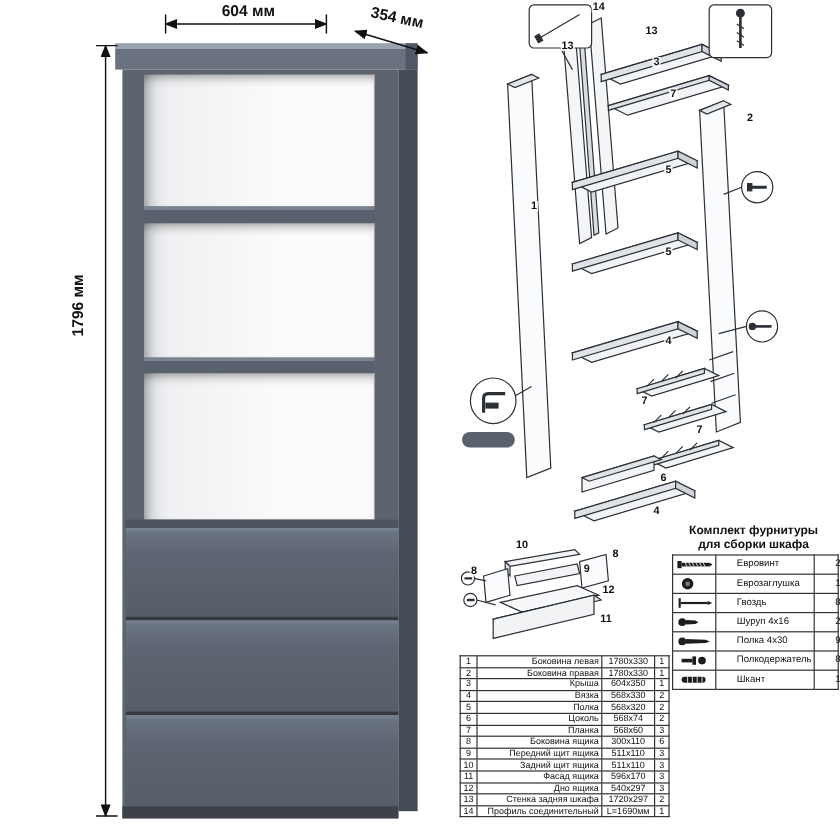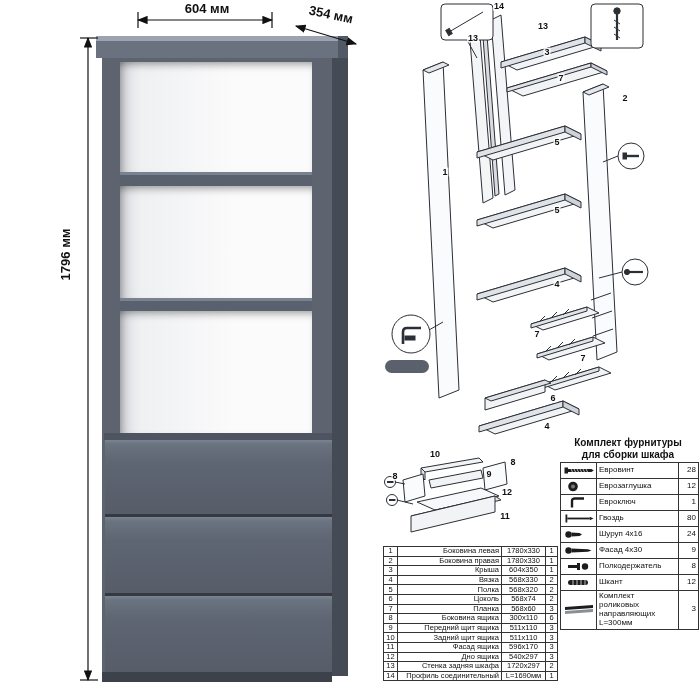--- a/index.html
+++ b/index.html
@@ -1,17 +1,17 @@
 <!DOCTYPE html>
 <html><head>
 <meta charset="utf-8">
 <style>
   * { margin:0; padding:0; box-sizing:border-box; }
   html,body { width:700px; height:700px; background:#fff; font-family:"Liberation Sans", sans-serif; color:#111; }
-  #stage { position:relative; width:700px; height:700px; background:#fff; overflow:hidden; }
+  #stage { position:relative; width:700px; height:700px; background:#fff; overflow:hidden;border-radius:23px; }
   .abs { position:absolute; }
 
   
   #cab-top { left:96px; top:36px; width:252px; height:22px;
     background:linear-gradient(180deg,#9aa3b0 0 5px,#6a7280 5px); }
   #cab-top-end { left:338px; top:36px; width:10px; height:22px; background:#515866; }
   #cab-body { left:102px; top:58px; width:230px; height:624px; background:#5d6470; }
   #cab-side { left:332px; top:58px; width:16px; height:618px; background:#454b55; }
   .comp { left:120px; width:192px;
     background:linear-gradient(90deg,#d7dade 0,#eff0f2 20px,#fbfbfc 60%);
@@ -47,21 +47,21 @@
 
   
   #parts-table { position:absolute; left:383px; top:546px; width:174px; border-collapse:collapse; table-layout:fixed; }
   #parts-table td { border:1px solid #333; font-size:7.5px; line-height:1.1; padding:0 2px; height:9.6px;
     white-space:nowrap; overflow:hidden;text-align:right; }
   #parts-table td.c { text-align:center; padding:0 1px; }
 
   
   #hw-title { left:557px; top:437px; width:142px; text-align:center; font-size:10px; font-weight:700; line-height:1.15; }
   #hw-table { position:absolute; left:560px; top:462px; width:138px; border-collapse:collapse; table-layout:fixed; }
-  #hw-table td { border:1px solid #333; font-size:8px; line-height:1.12; padding:1px 2px; vertical-align:middle; }
+  #hw-table td { border:1px solid #333; font-size:8px; line-height:1.12; padding:1px 17px; vertical-align:middle; }
   #hw-table td.ic { text-align:center; padding:1px 0; }
   #hw-table td.q { text-align:right; }
   #hw-table td.ic svg { display:inline-block; vertical-align:middle; }
 </style>
 </head>
 <body>
 
 <div id="stage">
 
   <div>
@@ -435,27 +435,20 @@
 
         <tr>
           <td class="ic"><svg width="30" height="13" viewBox="0 0 30 13">
               <circle cx="9" cy="6.5" r="4.8" fill="#1d1d1d"></circle>
               <circle cx="9" cy="6.5" r="2" fill="#777"></circle>
             </svg></td>
           <td>Еврозаглушка</td>
           <td class="q">12</td>
         </tr>
 
-        <tr>
-          <td class="ic"><svg width="30" height="13" viewBox="0 0 30 13">
-              <path d="M8 11.5 L8 5 Q8 2.5 11 2.5 L20 2.5" fill="none" stroke="#1d1d1d" stroke-width="2.4"></path>
-            </svg></td>
-          <td>Евроключ</td>
-          <td class="q">1</td>
-        </tr>
 
         <tr>
           <td class="ic"><svg width="30" height="13" viewBox="0 0 30 13">
               <rect x="1.5" y="2.5" width="1.8" height="8" fill="#1d1d1d"></rect>
               <rect x="3.3" y="5.6" width="22.5" height="1.8" fill="#1d1d1d"></rect>
               <polygon points="25.8,4.8 29.5,6.5 25.8,8.2" fill="#1d1d1d"></polygon>
             </svg></td>
           <td>Гвоздь</td>
           <td class="q">80</td>
         </tr>
@@ -467,21 +460,21 @@
             </svg></td>
           <td>Шуруп 4x16</td>
           <td class="q">24</td>
         </tr>
 
         <tr>
           <td class="ic"><svg width="30" height="13" viewBox="0 0 30 13">
               <circle cx="4.5" cy="6.5" r="3.2" fill="#1d1d1d"></circle>
               <polygon points="7.5,4.6 24,5.2 27.5,6.5 24,7.8 7.5,8.4" fill="#1d1d1d"></polygon>
             </svg></td>
-          <td>Фасад 4x30</td>
+          <td>Полка 4x30</td>
           <td class="q">9</td>
         </tr>
 
 
         <tr>
           <td class="ic"><svg width="30" height="13" viewBox="0 0 30 13">
               <rect x="4" y="5" width="9" height="3" fill="#1d1d1d"></rect>
               <rect x="13" y="3" width="3" height="7" fill="#1d1d1d"></rect>
               <circle cx="21" cy="6.5" r="3.2" fill="#1d1d1d"></circle>
             </svg></td>
@@ -496,24 +489,16 @@
                 <line x1="9" y1="4" x2="9" y2="9"></line>
                 <line x1="13" y1="4" x2="13" y2="9"></line>
                 <line x1="17" y1="4" x2="17" y2="9"></line>
                 <line x1="21" y1="4" x2="21" y2="9"></line>
               </g>
             </svg></td>
           <td>Шкант</td>
           <td class="q">12</td>
         </tr>
 
-        <tr>
-          <td class="ic"><svg width="30" height="13" viewBox="0 0 30 13">
-              <polygon points="1,4 29,2 29,5 1,7" fill="#1d1d1d"></polygon>
-              <polygon points="1,8 29,6 29,9 1,11" fill="#8a8f96"></polygon>
-            </svg></td>
-          <td>Комплект роликовых направляющих L=300мм</td>
-          <td class="q">3</td>
-        </tr>
       </tbody>
   </table>
 
 </div>
 
 </body></html>

